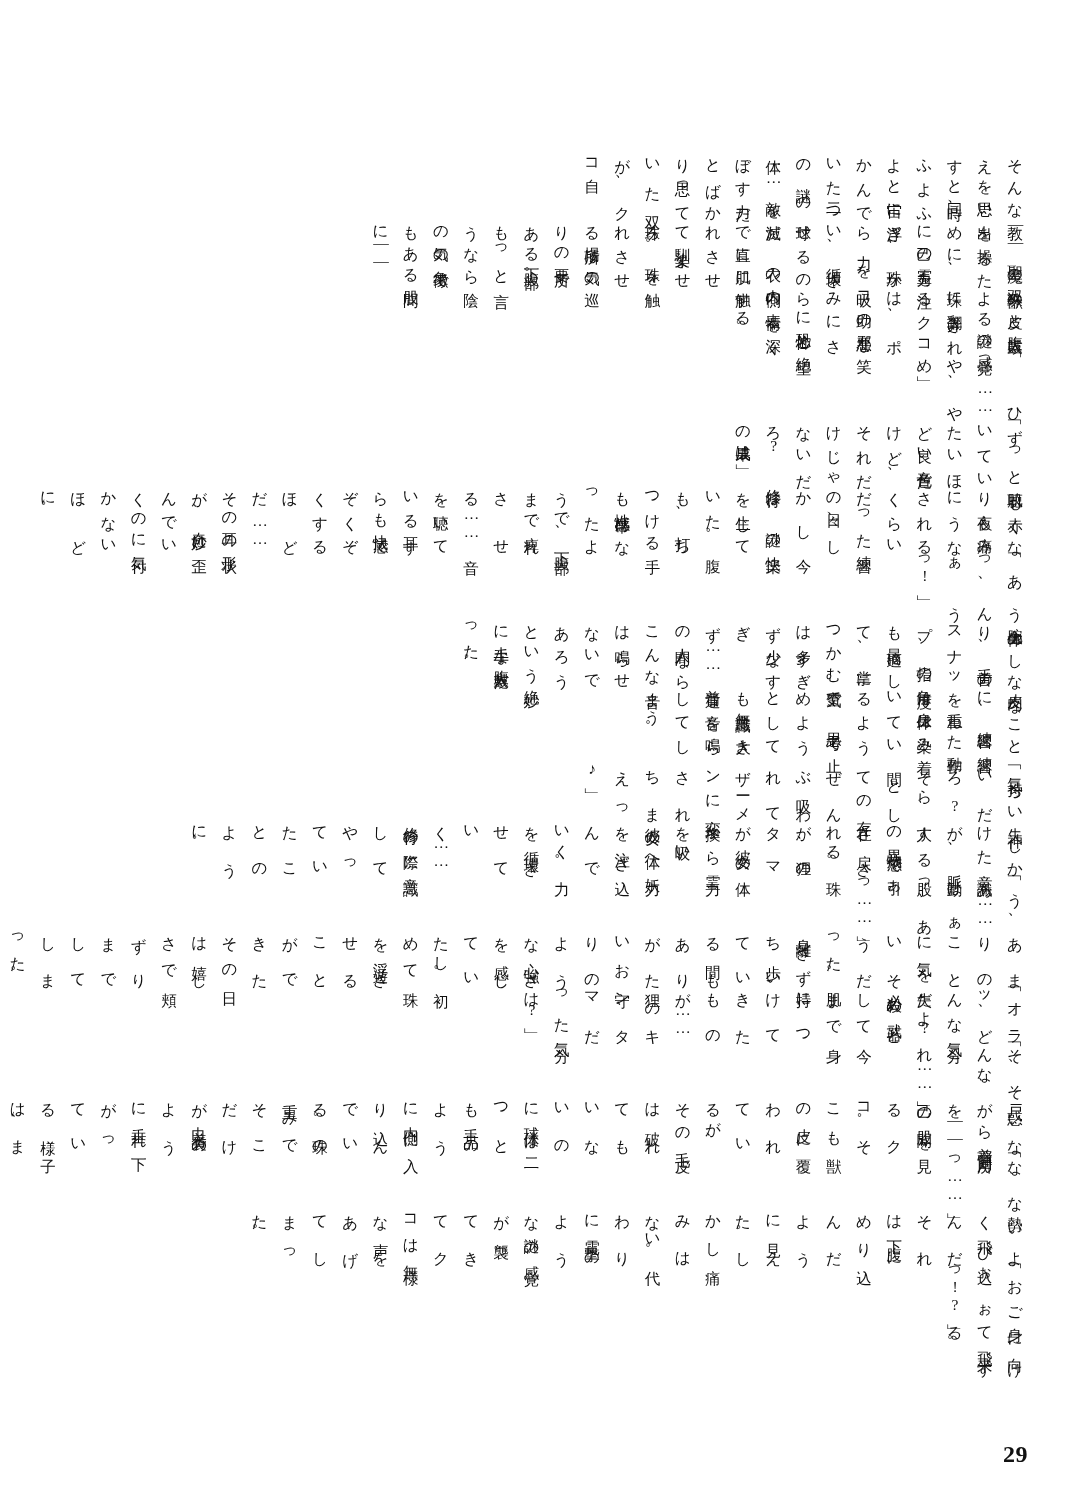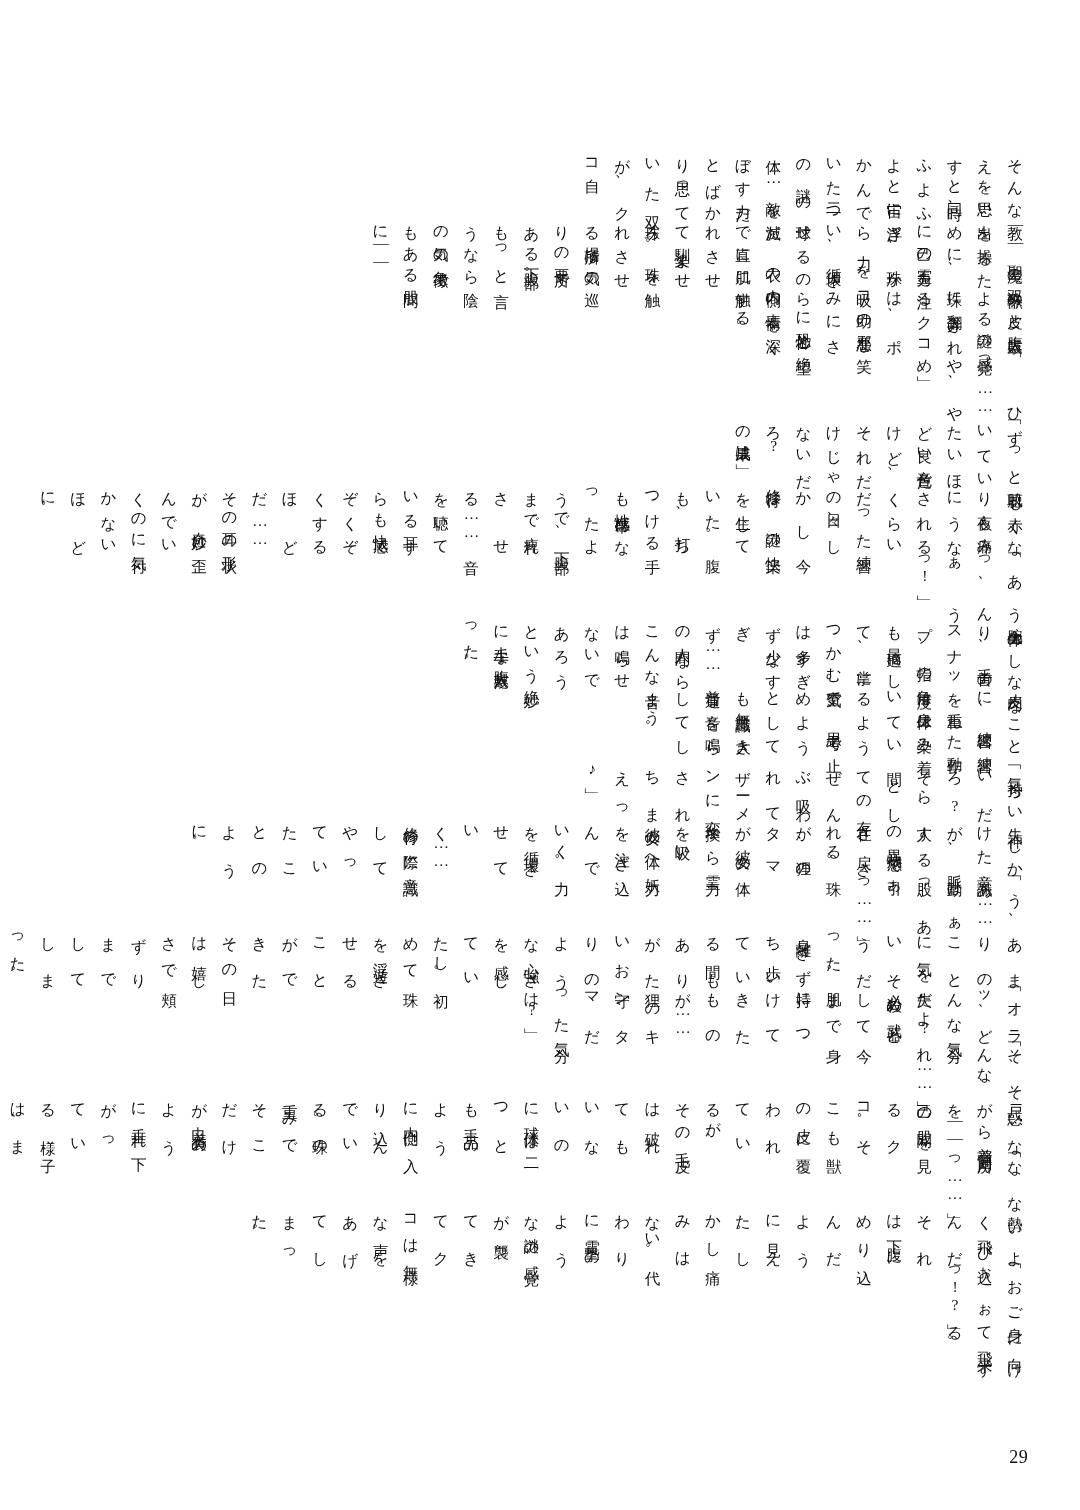--- a/index.html
+++ b/index.html
@@ -55,24 +55,25 @@
   }
 
   .indent {
     padding-top: 15px;
   }
 
   .page-number {
     position: absolute;
     right: 52px;
     bottom: 42px;
-    font-size: 18px;
+    font-size: 24px;
     font-family: "Liberation Serif", "DejaVu Serif", serif;
     color: #111111;
     letter-spacing: 0.02em;
+    font-weight: bold;
   }
 </style>
 </head>
 <body>
 
 <div class="page">
 
   <div class="vcolumns" id="block-upper">
     <p>皮肉なことに、練習に練習を重ねた動作は身体に染み着いているようで、思考で止めようとしても無意識に大きな音を鳴らしてしまう。</p>
     <p class="indent">腕全体のしなり、手首のスナップ、指の角度も最適にして、掌につかむ空気は多すぎず少なすぎず……普通の人間ならこんな音は鳴らせないであろうという絶妙に上手な腹太鼓だった。</p>

